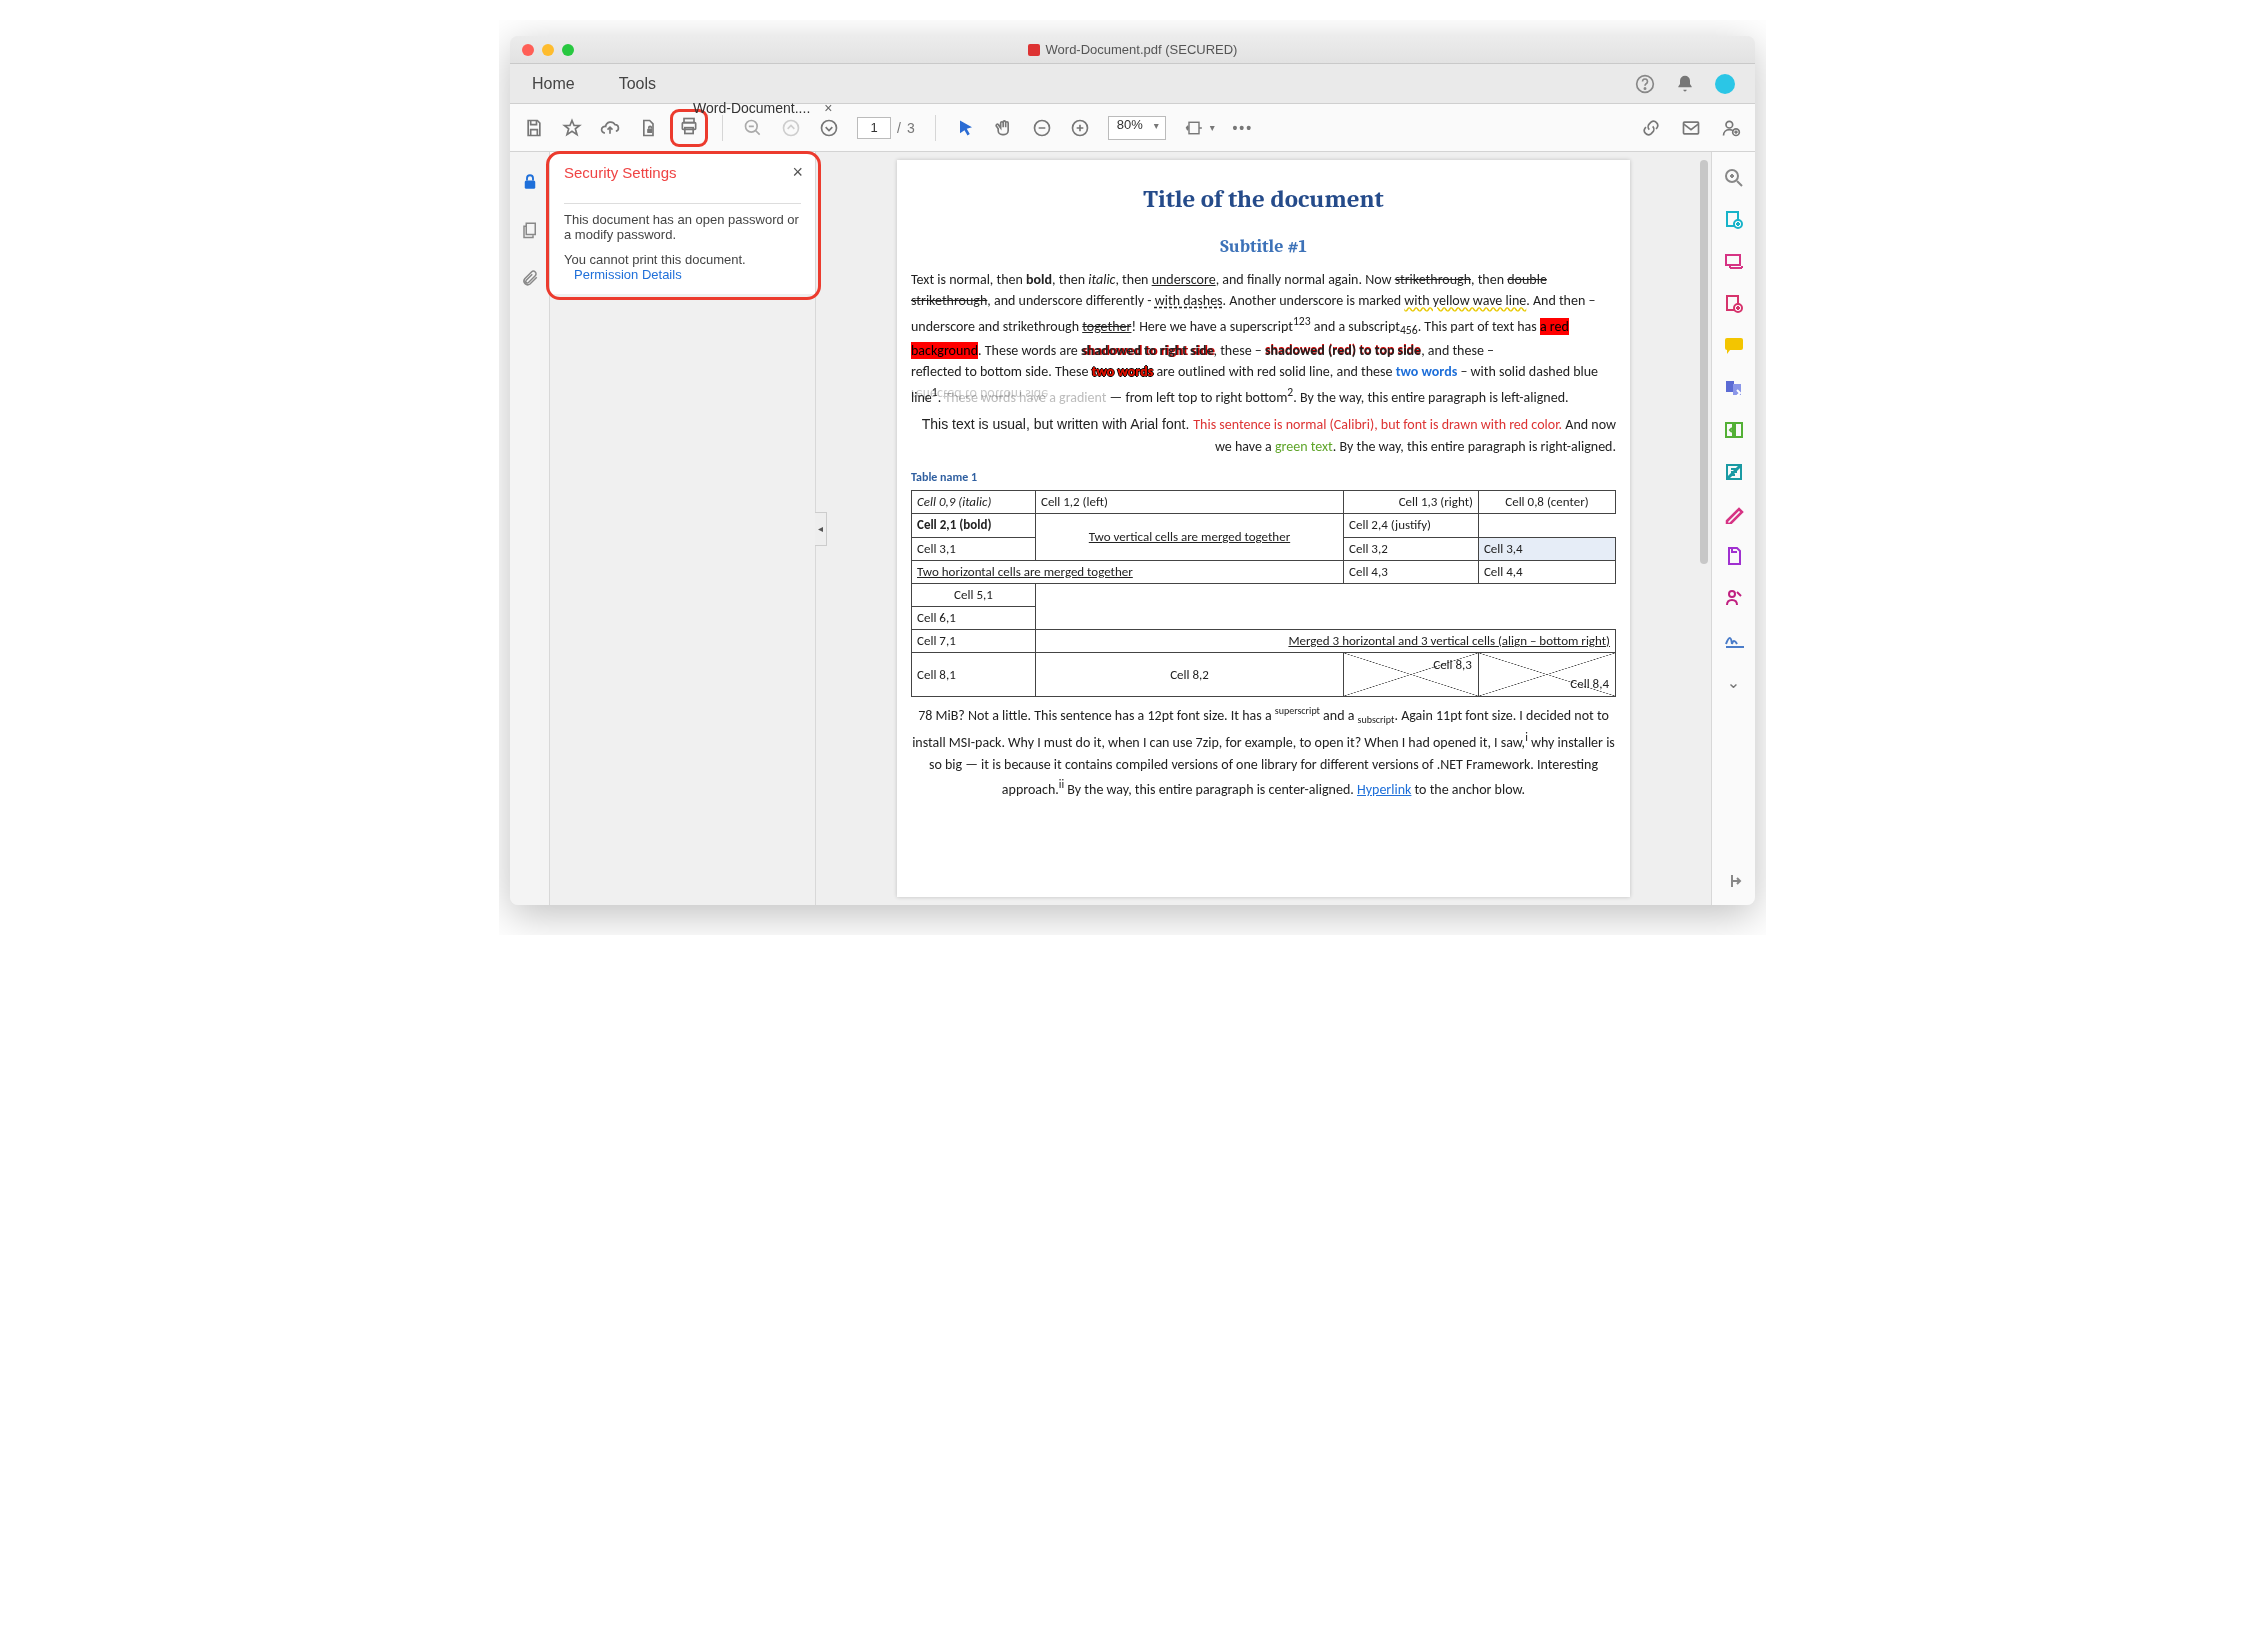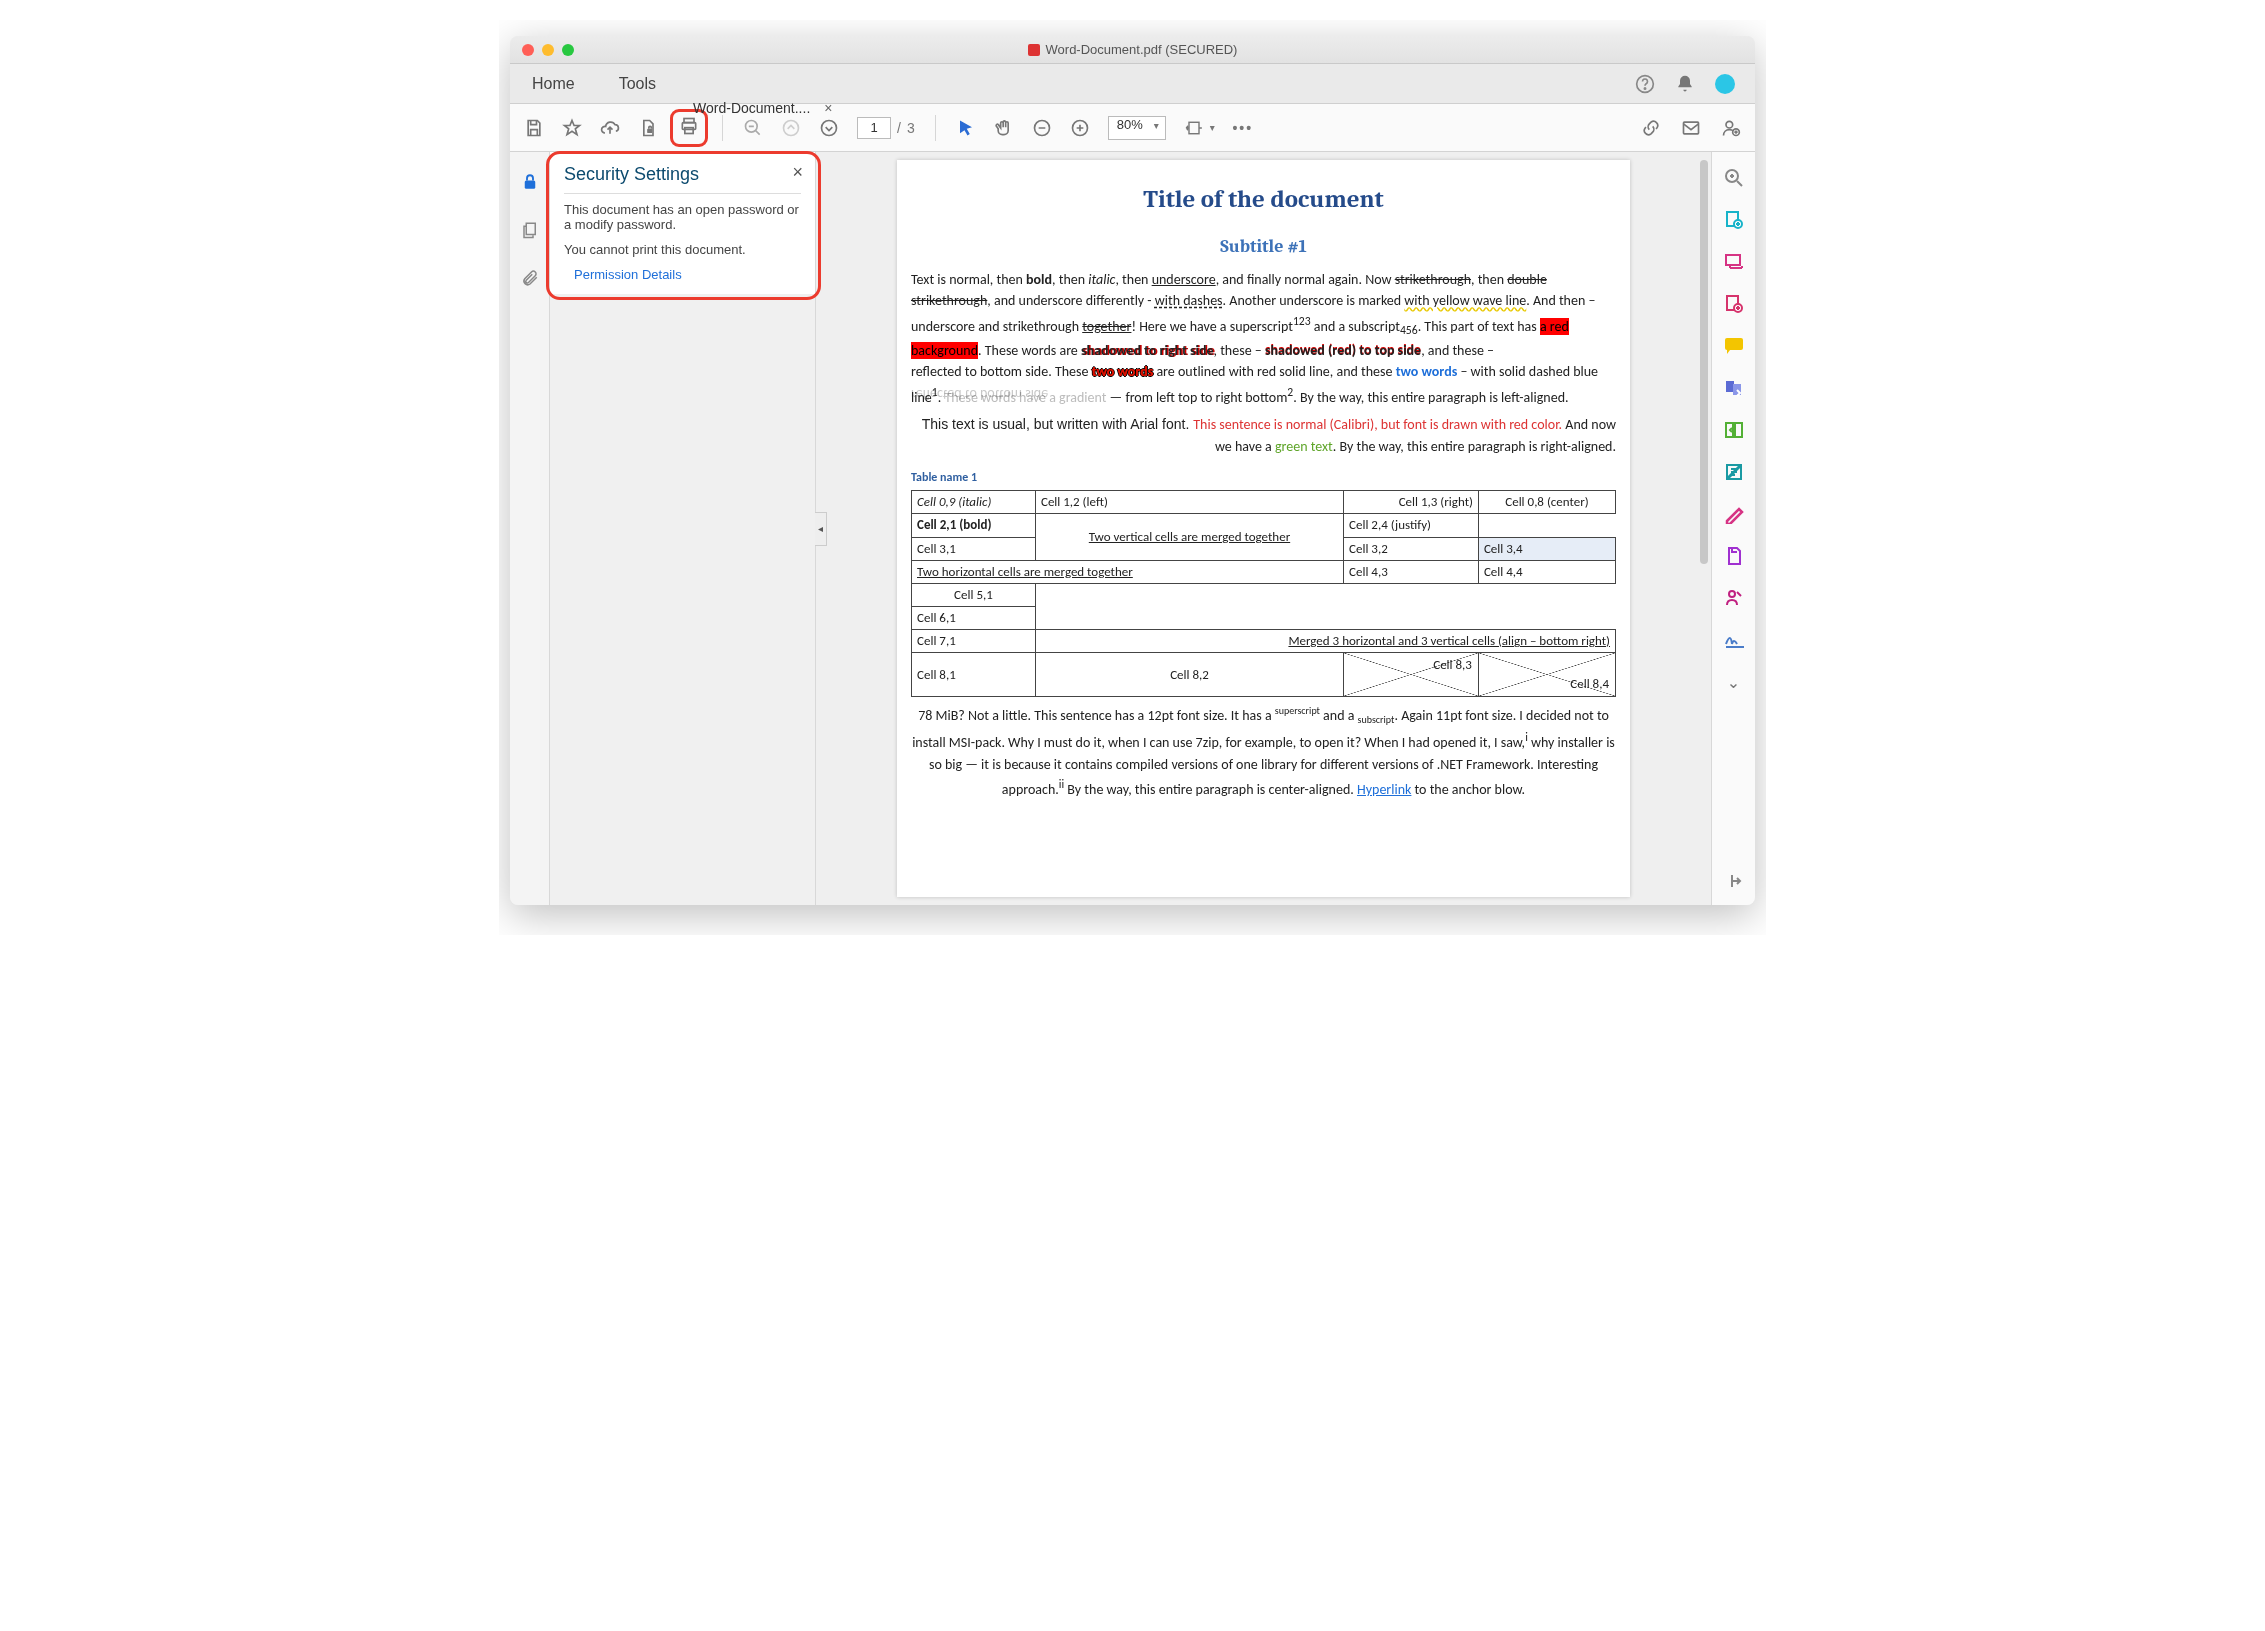--- a/index.html
+++ b/index.html
@@ -84,24 +84,24 @@
   .rightbar{width:44px;background:#fafafa;border-left:1px solid #d8d8d8;display:flex;flex-direction:column;align-items:center;padding-top:16px;gap:22px;color:#888}
   .mainarea{flex:1;display:flex;flex-direction:column;min-width:0;position:relative}
   .security-panel{
     position:absolute;top:0;left:0;width:265px;background:#fff;
     padding:12px 14px;font-size:13px;color:#444;z-index:5;
   }
   .security-outline{
     position:absolute;top:-1px;left:-4px;right:-6px;bottom:-6px;
     border:3px solid #ec3b2e;border-radius:14px;pointer-events:none;
   }
-  .security-panel h4{font-size:18px;font-weight:400;color:#0c4a6e;margin-bottom:8px}
+  .security-panel h4{font-size:15px;font-weight:400;color:#ef4444;margin-bottom:22px}
   .security-panel .close-x{position:absolute;top:10px;right:12px;font-size:18px;color:#555}
   .security-panel hr{border:none;border-top:1px solid #ddd;margin:8px 0}
-  .security-panel .perm{color:#1e6fd9;margin-top:10px;display:block;padding-left:10px}
+  .security-panel .perm{color:#1e6fd9;display:block;padding-left:10px}
   .docview{
     flex:1;overflow:auto;background:#efefef;display:flex;justify-content:center;
     border-left:1px solid #d8d8d8;
   }
   .page{
     width:733px;background:#fff;margin:8px 0;box-shadow:0 0 4px rgba(0,0,0,0.2);
     padding:20px 14px 28px;font-family:"Calibri","Segoe UI",Arial,sans-serif;
     color:#222;font-size:14px;line-height:1.55;
   }
   .page h1{font-family:"Cambria",Georgia,serif;color:#254b8a;text-align:center;font-size:25px;font-weight:700;margin-bottom:14px}

